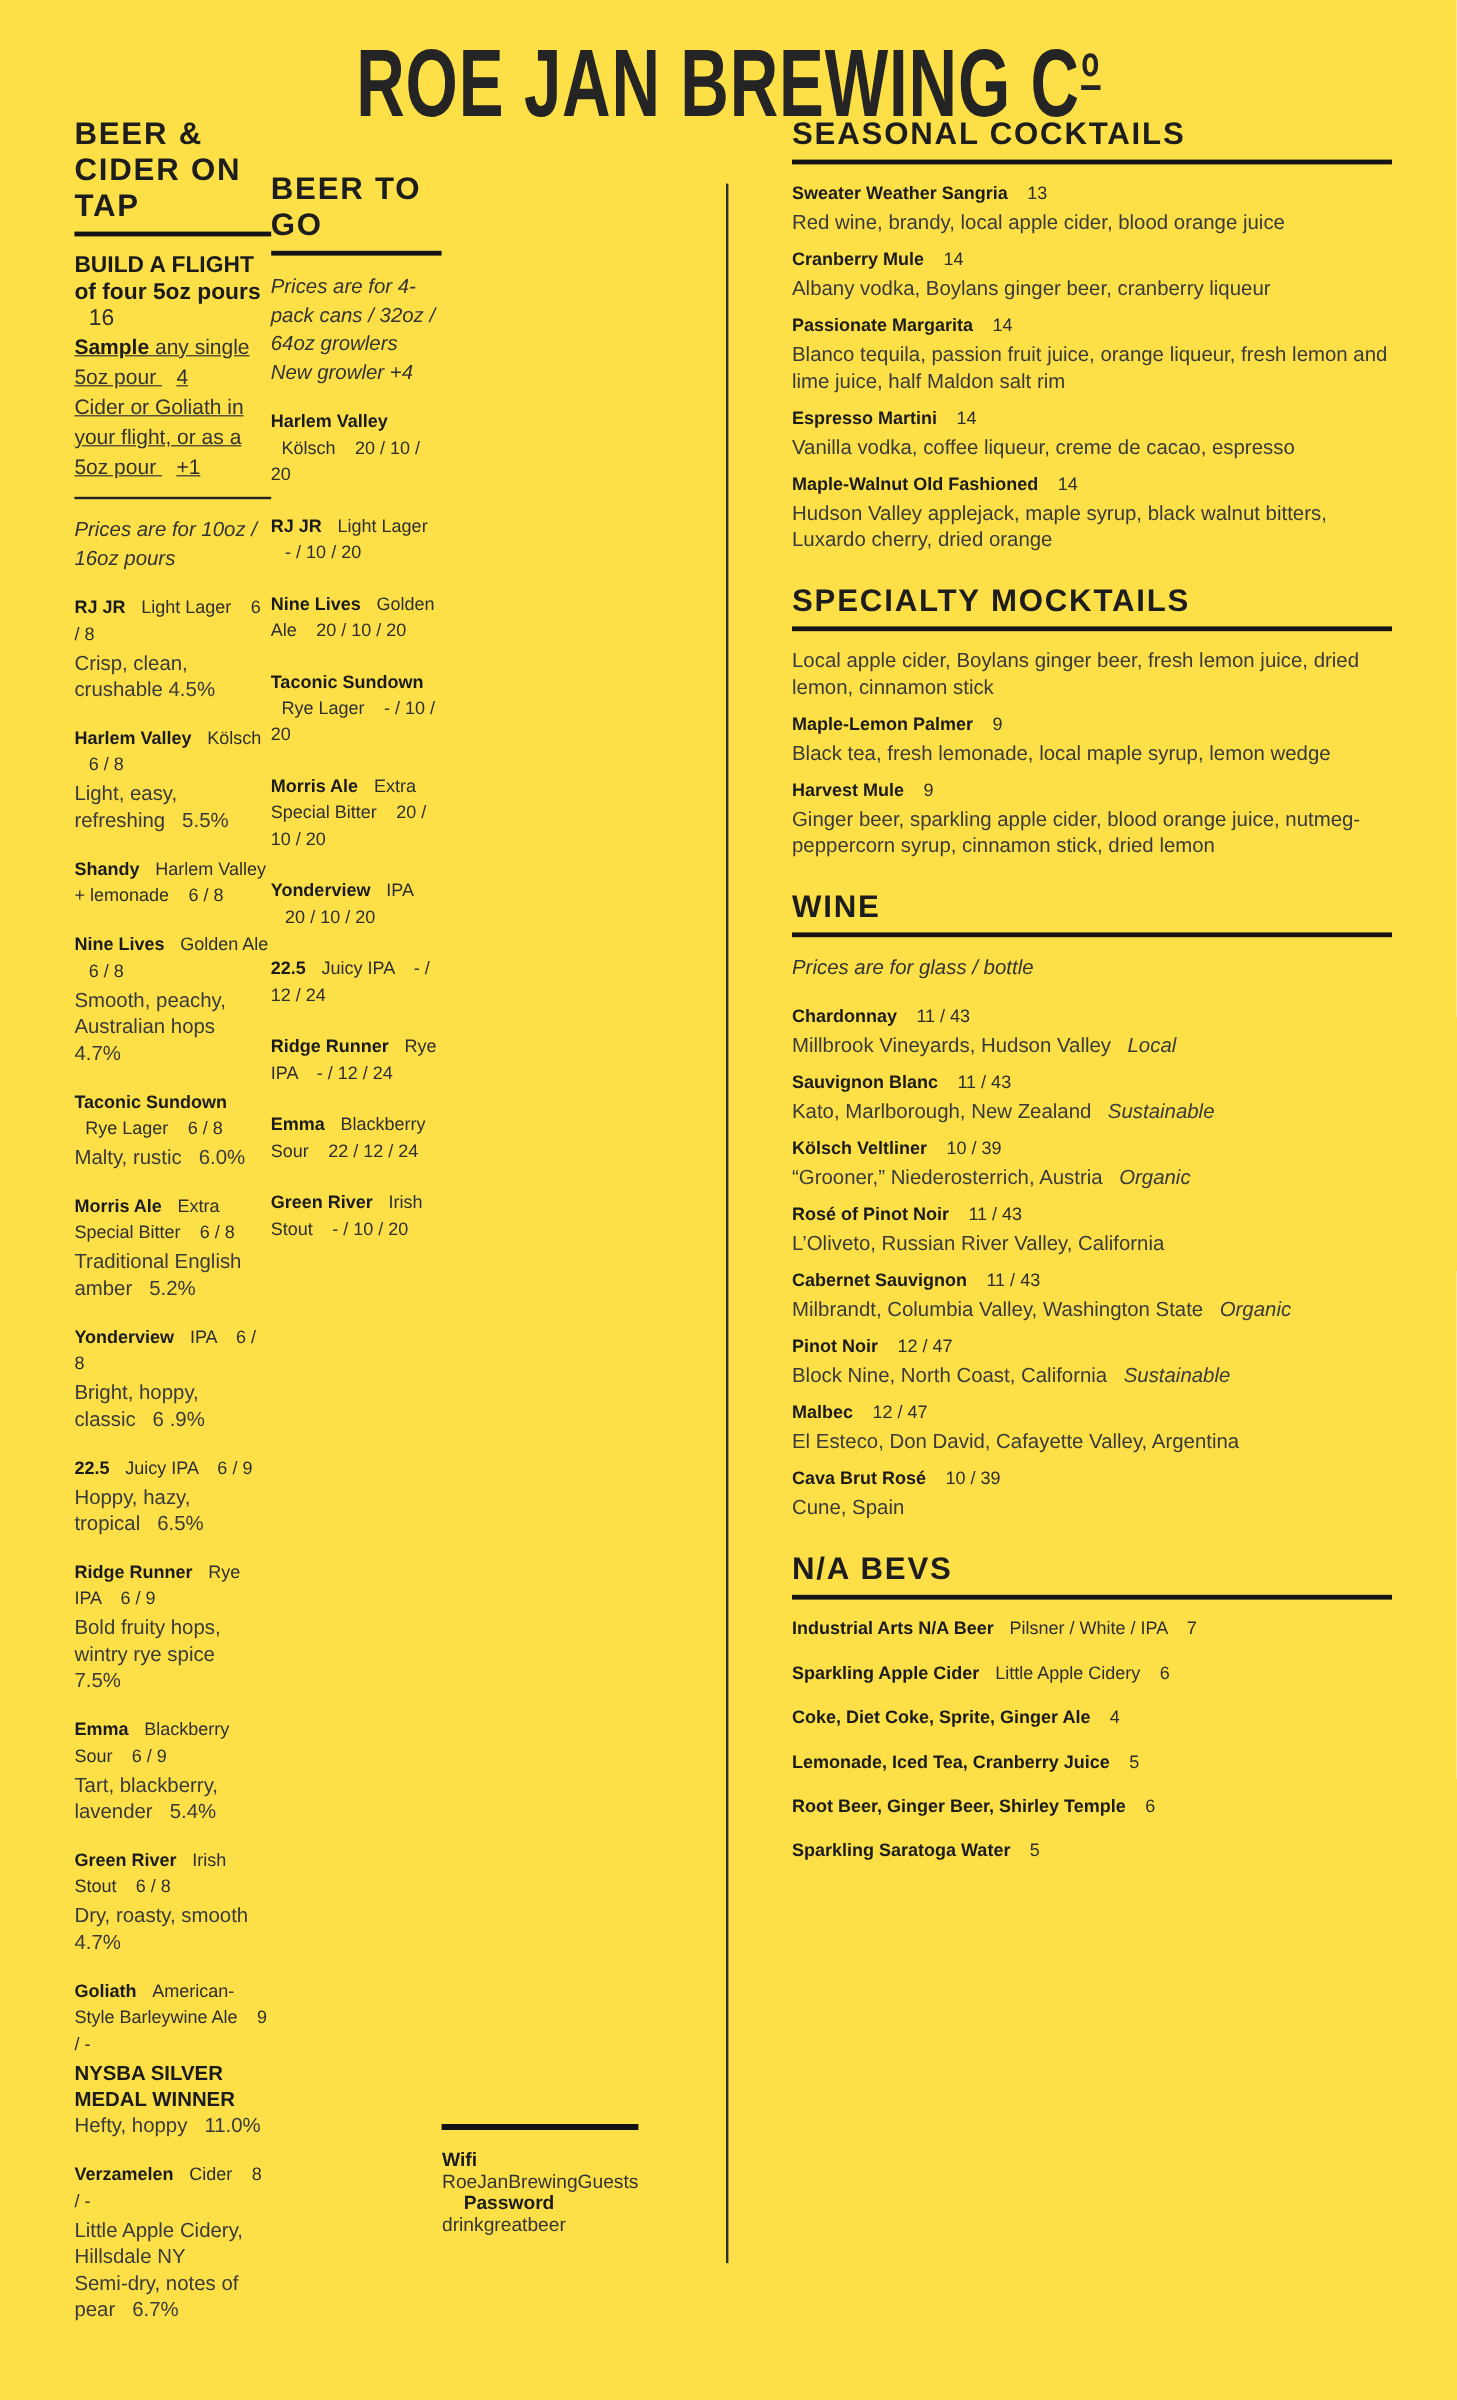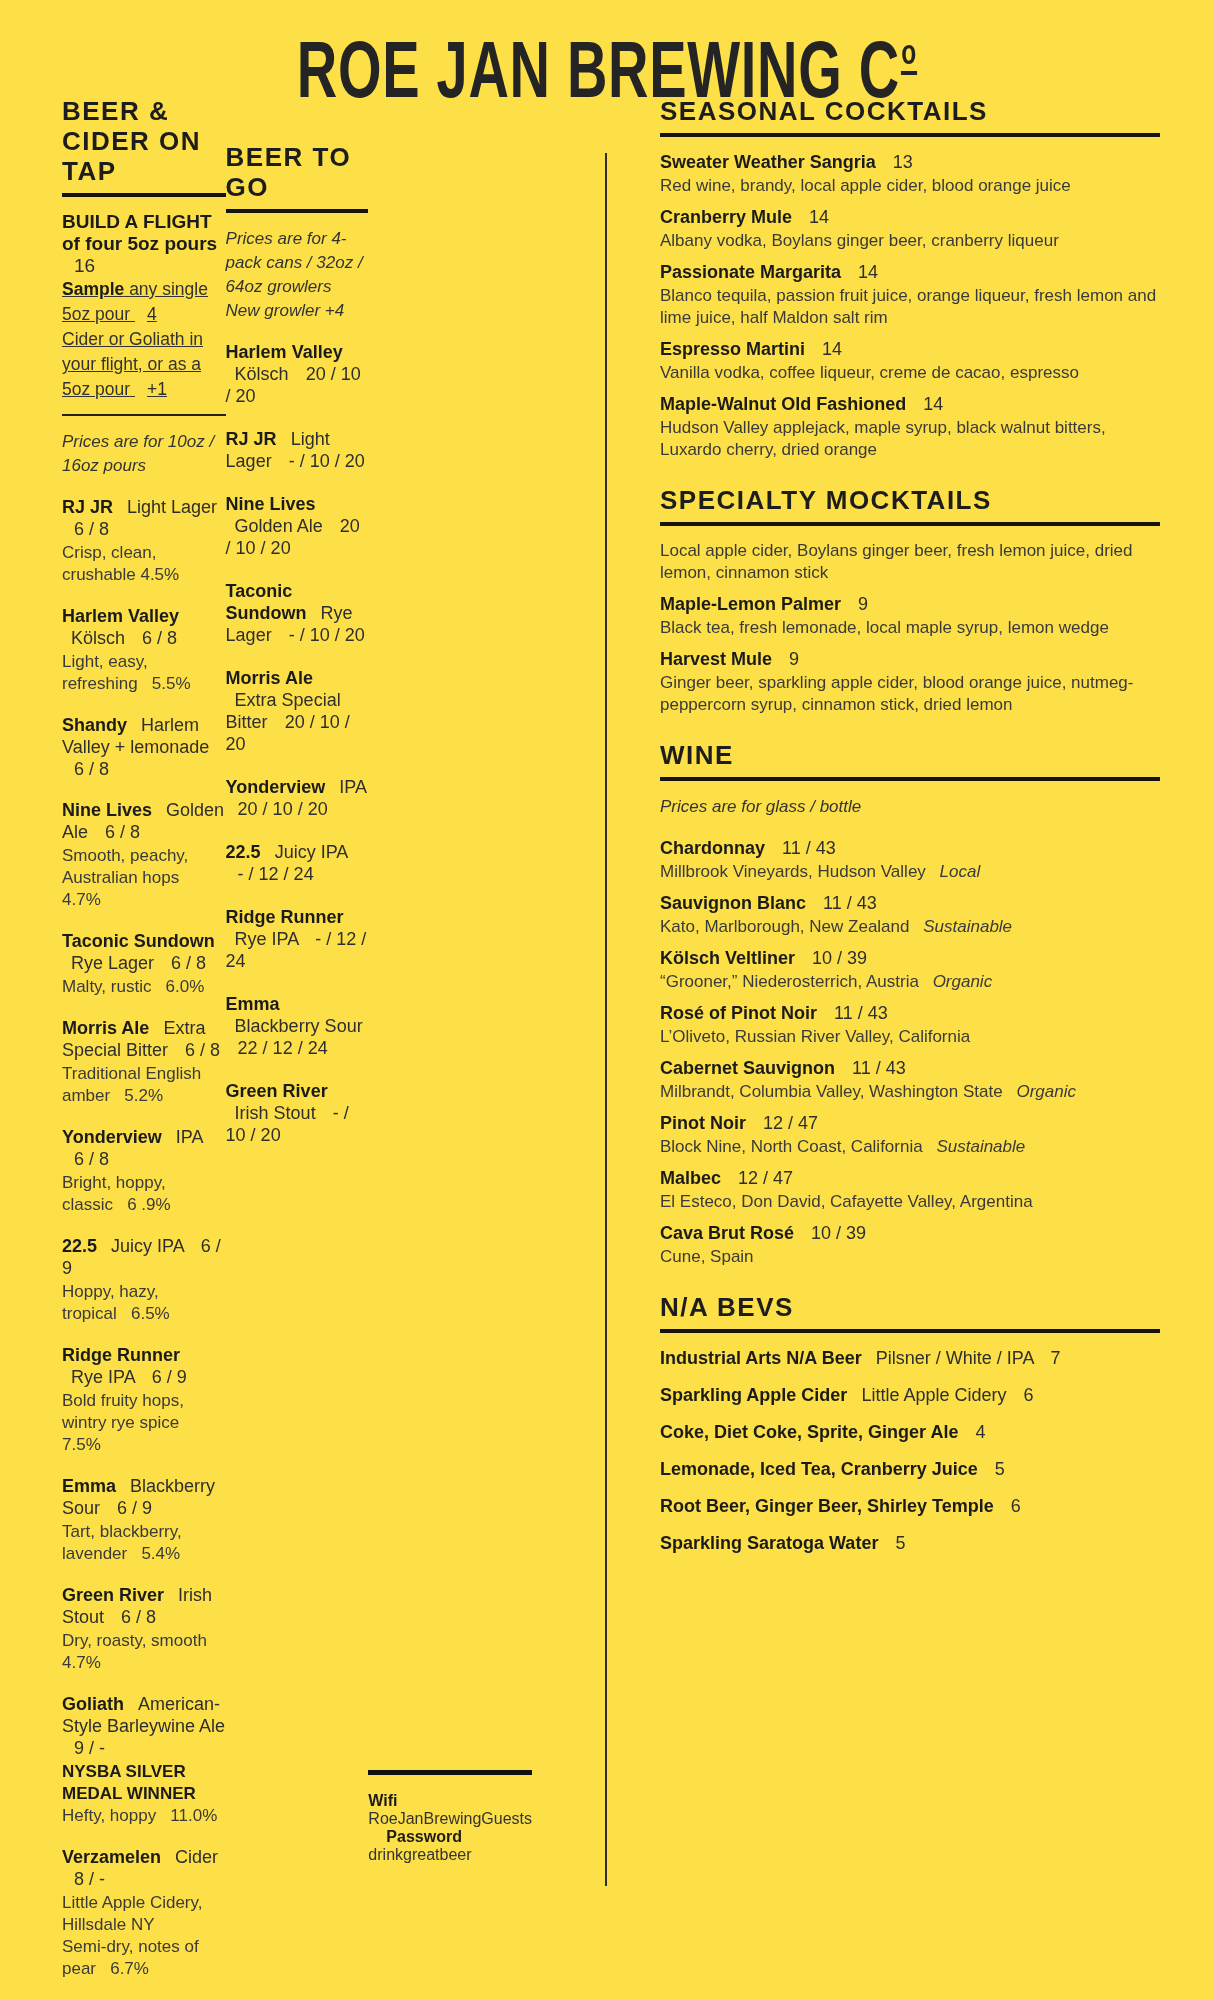--- a/index.html
+++ b/index.html
@@ -68,21 +68,21 @@
   }
 
   
   .flight-block { margin-top: 2px; }
   .flight-block .item-line { font-size: 19px; }
   .flight-line { font-size: 17.5px; line-height: 25px; color: #333333; text-decoration: underline; }
   .flight-bold { font-weight: bold; color: #1c1c1c; }
   .thin-rule { height: 2px; background: #222222; margin: 12px 0 14px 0; }
 
   
-  .item-line { font-size: 18px; line-height: 22px; color: #2e2e2e; }
+  .item-line { font-size: 15px; line-height: 22px; color: #2e2e2e; }
   .item-name { font-weight: bold; color: #1b1b1b; }
   .item-style { margin-left: 9px; }
   .item-price { margin-left: 12px; color: #2e2e2e; }
   .item-desc { font-size: 17px; line-height: 22px; color: #3a3a3a; margin-top: 2px; }
   .desc-text { white-space: pre-line; }
   .desc-bold { font-weight: bold; color: #1b1b1b; }
   .item-tag { font-style: italic; margin-left: 9px; }
 
   .tap-list  .menu-item { margin-bottom: 19px; }
   .list-right .menu-item { margin-bottom: 9px;  }

